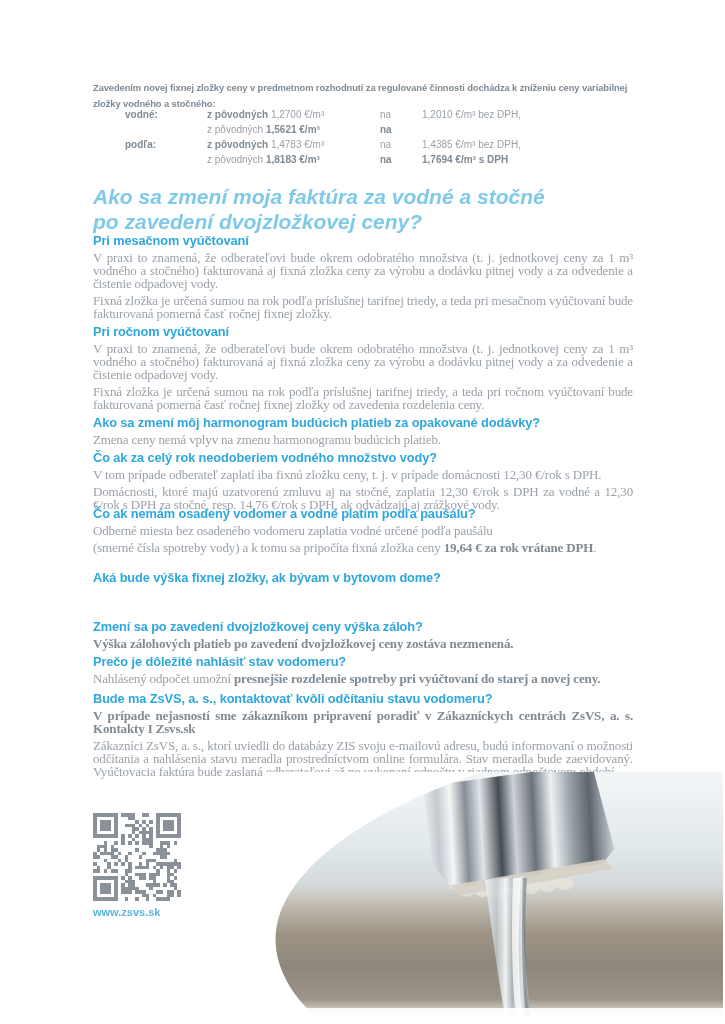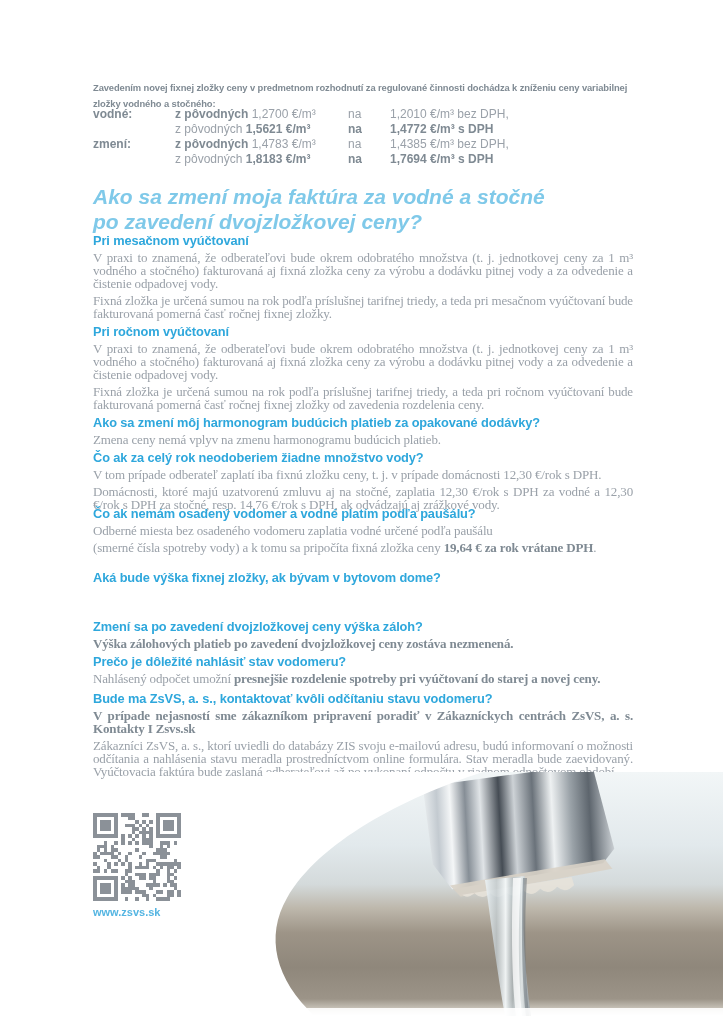--- a/index.html
+++ b/index.html
@@ -15,21 +15,21 @@
     width:725px;height:1024px;background:#ffffff;position:relative;overflow:hidden;
     font-family:"Liberation Sans", sans-serif;
     -webkit-font-smoothing:antialiased;
   }
   .block{position:absolute;left:93px;width:540px;}
 
   
   .intro{top:80px;font-size:9.4px;font-weight:bold;color:var(--bold);line-height:16px;letter-spacing:-0.1px;}
 
   
-  .ptable{top:107px;font-size:12px;color:var(--body);}
+  .ptable{top:107px;font-size:10px;color:var(--body);margin-left:32px;}
   .prow{display:grid;grid-template-columns:82px 173px 42px auto;line-height:15.1px;}
   .prow .cell{white-space:nowrap;}
   .b{font-weight:bold;color:var(--bold);}
 
   
   .title{top:184px;font-size:21px;line-height:25px;font-weight:bold;font-style:italic;color:var(--title);}
   .title span{display:block;}
 
   
   .section h3{margin:0 0 3px 0;font-size:12.8px;line-height:15px;font-weight:bold;color:var(--accent);letter-spacing:-0.1px;}
@@ -54,24 +54,23 @@
   <div class="prow">
     <div class="cell"><span class="b">vodné:</span></div>
     <div class="cell"><span class="b">z pôvodných </span><span>1,2700 €/m³</span></div>
     <div class="cell"><span>na</span></div>
     <div class="cell"><span>1,2010 €/m³ bez DPH,</span></div>
   </div>
   <div class="prow">
     <div class="cell"></div>
     <div class="cell"><span>z pôvodných </span><span class="b">1,5621 €/m³</span></div>
     <div class="cell"><span class="b">na</span></div>
-    <div class="cell"><span class="b">1,4772 €/m³ s DPH</span></div>
   </div>
   <div class="prow">
-    <div class="cell"><span class="b">zmení:</span></div>
+    <div class="cell"><span class="b">podľa:</span></div>
     <div class="cell"><span class="b">z pôvodných </span><span>1,4783 €/m³</span></div>
     <div class="cell"><span>na</span></div>
     <div class="cell"><span>1,4385 €/m³ bez DPH,</span></div>
   </div>
   <div class="prow">
     <div class="cell"></div>
     <div class="cell"><span>z pôvodných </span><span class="b">1,8183 €/m³</span></div>
     <div class="cell"><span class="b">na</span></div>
     <div class="cell"><span class="b">1,7694 €/m³ s DPH</span></div>
   </div>
@@ -93,21 +92,21 @@
   <p><span>V praxi to znamená, že odberateľovi bude okrem odobratého množstva (t. j. jednotkovej ceny za 1 m³ vodného a stočného) fakturovaná aj fixná zložka ceny za výrobu a dodávku pitnej vody a za odvedenie a čistenie odpadovej vody.</span></p>
   <p><span>Fixná zložka je určená sumou na rok podľa príslušnej tarifnej triedy, a teda pri ročnom vyúčtovaní bude fakturovaná pomerná časť ročnej fixnej zložky od zavedenia rozdelenia ceny.</span></p>
 </div>
 
 <div class="block section" style="top:415px">
   <h3>Ako sa zmení môj harmonogram budúcich platieb za opakované dodávky?</h3>
   <p><span>Zmena ceny nemá vplyv na zmenu harmonogramu budúcich platieb.</span></p>
 </div>
 
 <div class="block section" style="top:450px">
-  <h3>Čo ak za celý rok neodoberiem žiadne množstvo vody?</h3>
+  <h3>Čo ak za celý rok neodoberiem vodného množstvo vody?</h3>
   <p><span>V tom prípade odberateľ zaplatí iba fixnú zložku ceny, t. j. v prípade domácnosti 12,30 €/rok s DPH.</span></p>
   <p><span>Domácnosti, ktoré majú uzatvorenú zmluvu aj na stočné, zaplatia 12,30 €/rok s DPH za vodné a 12,30 €/rok s DPH za stočné, resp. 14,76 €/rok s DPH, ak odvádzajú aj zrážkové vody.</span></p>
 </div>
 
 <div class="block section" style="top:506px">
   <h3>Čo ak nemám osadený vodomer a vodné platím podľa paušálu?</h3>
   <p><span>Odberné miesta bez osadeného vodomeru zaplatia vodné určené podľa paušálu</span></p>
   <p><span>(smerné čísla spotreby vody) a k tomu sa pripočíta fixná zložka ceny </span><span class="b">19,64 € za rok vrátane DPH</span><span>.</span></p>
 </div>
 

